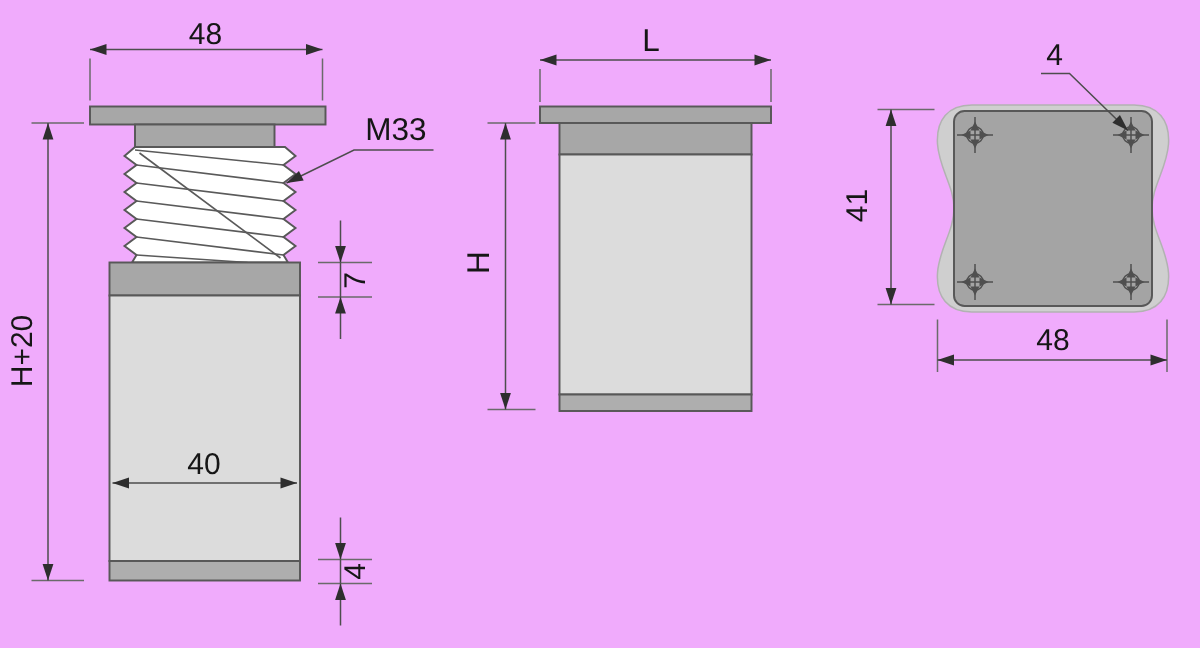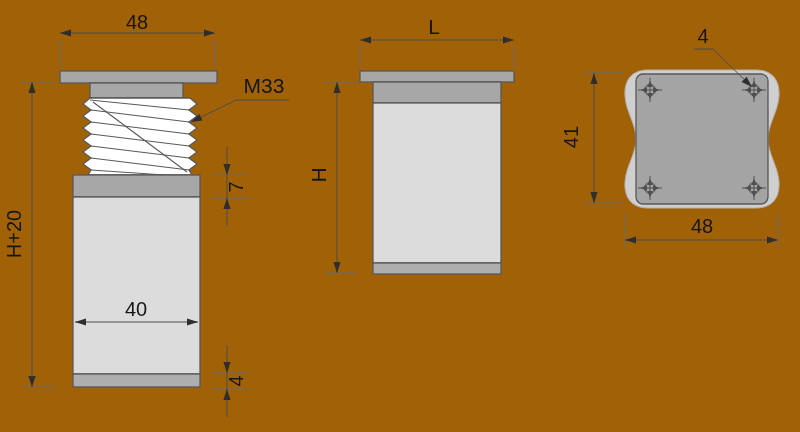--- a/index.html
+++ b/index.html
@@ -1,20 +1,20 @@
 <!DOCTYPE html>
 <html><head>
 <meta charset="utf-8">
 <style>
   html, body { margin: 0; padding: 0; background: #ffffff; }
   #stage {
     position: relative;
     width: 800px;
     height: 432px;
-    background: #a16207;
+    background: #f0abfc;
     overflow: hidden;
   }
   svg { display: block; }
   text {
     font-family: "Liberation Sans", sans-serif;
     fill: #161616;
   }
   .dim-num  { font-size: 20px; }
   .dim-lbl  { font-size: 21px; }
   .dimline  { stroke: #4d4d4d; stroke-width: 1; fill: none; }

